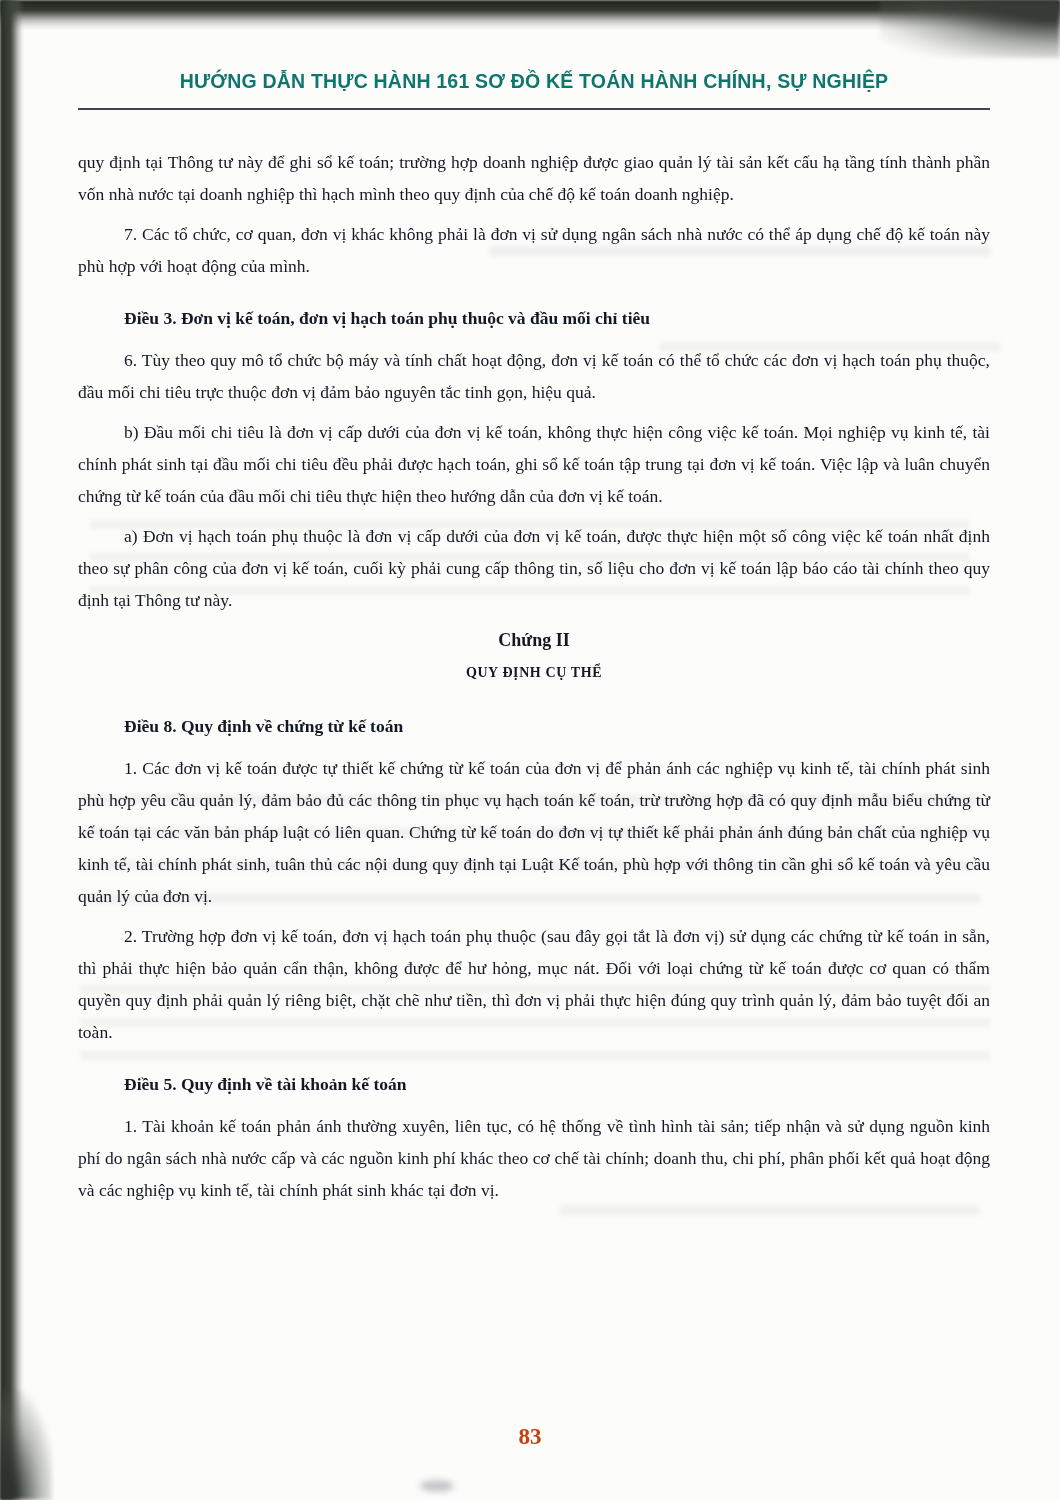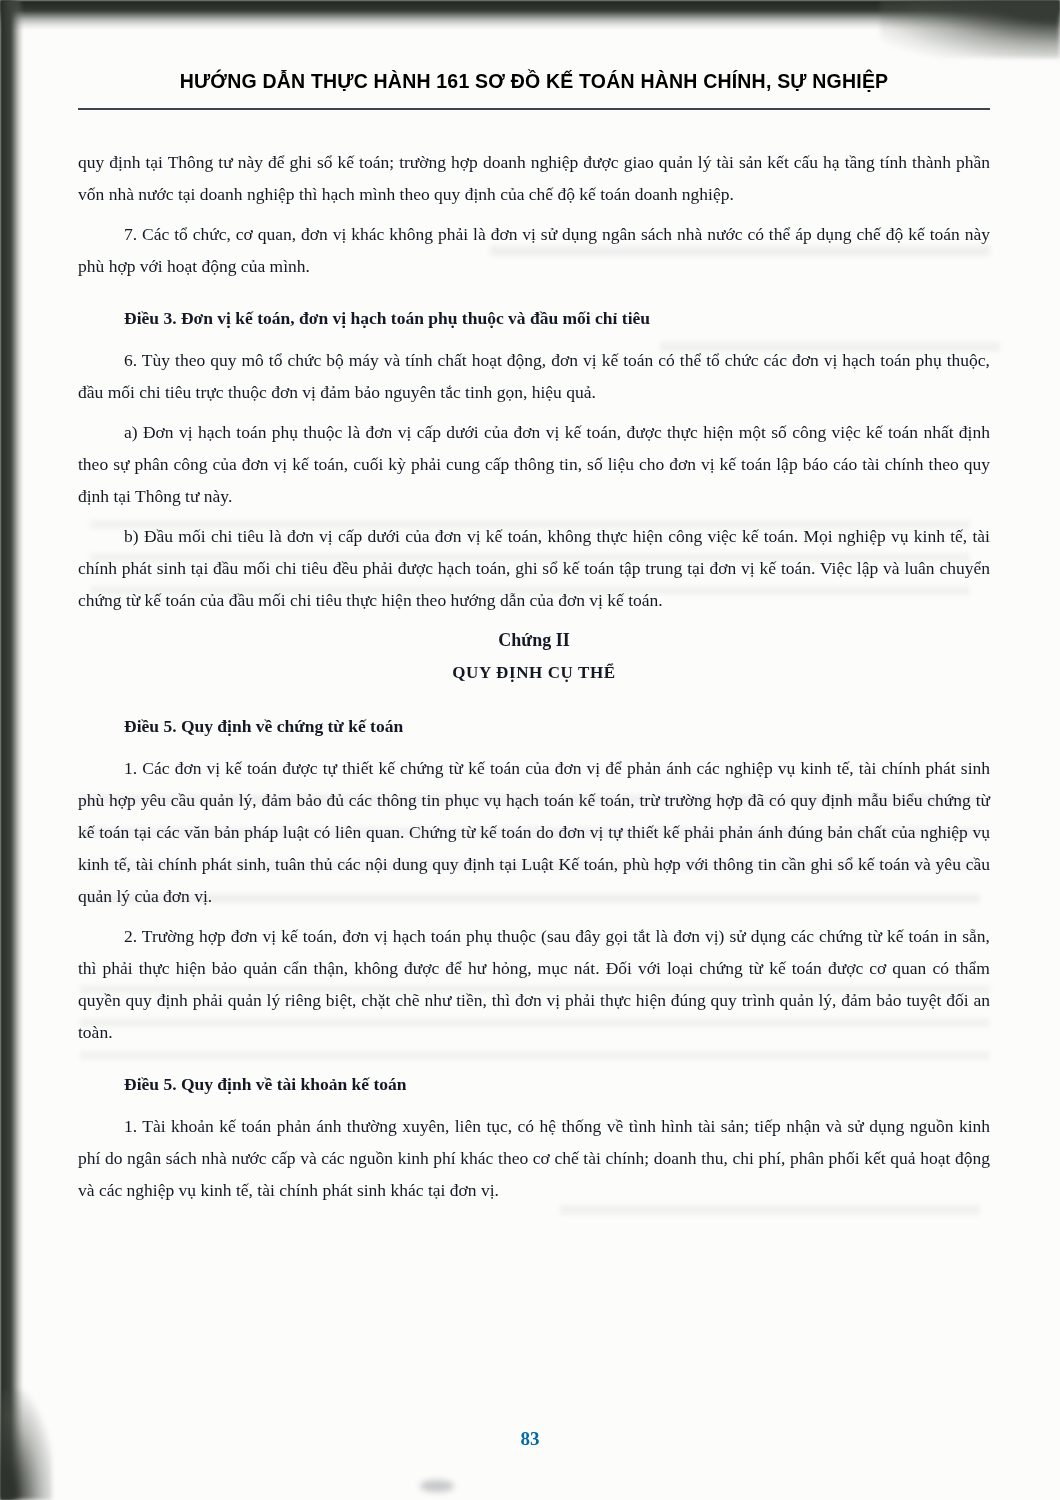--- a/index.html
+++ b/index.html
@@ -81,21 +81,21 @@
     text-align: center;
     padding-bottom: 15px;
     border-bottom: 2px solid #3e4450;
     z-index: 3;
   }
   .header-title {
     font-family: "Liberation Sans", sans-serif;
     font-weight: bold;
     font-size: 19.5px;
     letter-spacing: 0.2px;
-    color: #000000;
+    color: #0f766e;
   }
 
   
   .content {
     position: absolute;
     top: 146px; left: 78px; width: 912px;
     z-index: 2;
     font-size: 17.5px;
     line-height: 32px;
   }
@@ -110,33 +110,33 @@
     margin-top: 20px;
     margin-bottom: 10px;
     text-align: left;
   }
   .chapter {
     text-align: center;
     font-weight: bold;
     margin: 8px 0 10px 0;
   }
   .chapter-no   { font-size: 18px;  line-height: 32px; }
-  .chapter-title{ font-size: 17px; line-height: 34px; letter-spacing: 0.6px; }
+  .chapter-title{ font-size: 14px; line-height: 34px; letter-spacing: 0.6px; }
 
   
   .page-footer {
     position: absolute;
     bottom: 50px; left: 0; width: 100%;
     text-align: center;
     z-index: 3;
   }
   .page-number {
     font-weight: bold;
-    font-size: 19px;
-    color: #0369a1;
+    font-size: 23px;
+    color: #c2410c;
   }
 </style>
 </head>
 <body>
 
 <div class="page">
 
   <div class="edge-top"></div>
   <div class="edge-left"></div>
   <div class="corner-tr"></div>
@@ -152,27 +152,27 @@
 
   <header class="page-header">
     <div class="header-title">HƯỚNG DẪN THỰC HÀNH 161 SƠ ĐỒ KẾ TOÁN HÀNH CHÍNH, SỰ NGHIỆP</div>
   </header>
 
   <main class="content" id="content">
       <p class="body no-indent">quy định tại Thông tư này để ghi sổ kế toán; trường hợp doanh nghiệp được giao quản lý tài sản kết cấu hạ tầng tính thành phần vốn nhà nước tại doanh nghiệp thì hạch mình theo quy định của chế độ kế toán doanh nghiệp.</p>
       <p class="body">7. Các tổ chức, cơ quan, đơn vị khác không phải là đơn vị sử dụng ngân sách nhà nước có thể áp dụng chế độ kế toán này phù hợp với hoạt động của mình.</p>
       <p class="article">Điều 3. Đơn vị kế toán, đơn vị hạch toán phụ thuộc và đầu mối chỉ tiêu</p>
       <p class="body">6. Tùy theo quy mô tổ chức bộ máy và tính chất hoạt động, đơn vị kế toán có thể tổ chức các đơn vị hạch toán phụ thuộc, đầu mối chi tiêu trực thuộc đơn vị đảm bảo nguyên tắc tinh gọn, hiệu quả.</p>
+      <p class="body">b) Đầu mối chi tiêu là đơn vị cấp dưới của đơn vị kế toán, không thực hiện công việc kế toán. Mọi nghiệp vụ kinh tế, tài chính phát sinh tại đầu mối chi tiêu đều phải được hạch toán, ghi sổ kế toán tập trung tại đơn vị kế toán. Việc lập và luân chuyển chứng từ kế toán của đầu mối chi tiêu thực hiện theo hướng dẫn của đơn vị kế toán.</p>
       <p class="body">a) Đơn vị hạch toán phụ thuộc là đơn vị cấp dưới của đơn vị kế toán, được thực hiện một số công việc kế toán nhất định theo sự phân công của đơn vị kế toán, cuối kỳ phải cung cấp thông tin, số liệu cho đơn vị kế toán lập báo cáo tài chính theo quy định tại Thông tư này.</p>
-      <p class="body">b) Đầu mối chi tiêu là đơn vị cấp dưới của đơn vị kế toán, không thực hiện công việc kế toán. Mọi nghiệp vụ kinh tế, tài chính phát sinh tại đầu mối chi tiêu đều phải được hạch toán, ghi sổ kế toán tập trung tại đơn vị kế toán. Việc lập và luân chuyển chứng từ kế toán của đầu mối chi tiêu thực hiện theo hướng dẫn của đơn vị kế toán.</p>
       <div class="chapter">
         <div class="chapter-no">Chứng II</div>
         <div class="chapter-title">QUY ĐỊNH CỤ THỂ</div>
       </div>
-      <p class="article">Điều 5. Quy định về chứng từ kế toán</p>
+      <p class="article">Điều 8. Quy định về chứng từ kế toán</p>
       <p class="body">1. Các đơn vị kế toán được tự thiết kế chứng từ kế toán của đơn vị để phản ánh các nghiệp vụ kinh tế, tài chính phát sinh phù hợp yêu cầu quản lý, đảm bảo đủ các thông tin phục vụ hạch toán kế toán, trừ trường hợp đã có quy định mẫu biểu chứng từ kế toán tại các văn bản pháp luật có liên quan. Chứng từ kế toán do đơn vị tự thiết kế phải phản ánh đúng bản chất của nghiệp vụ kinh tế, tài chính phát sinh, tuân thủ các nội dung quy định tại Luật Kế toán, phù hợp với thông tin cần ghi sổ kế toán và yêu cầu quản lý của đơn vị.</p>
       <p class="body">2. Trường hợp đơn vị kế toán, đơn vị hạch toán phụ thuộc (sau đây gọi tắt là đơn vị) sử dụng các chứng từ kế toán in sẵn, thì phải thực hiện bảo quản cẩn thận, không được để hư hỏng, mục nát. Đối với loại chứng từ kế toán được cơ quan có thẩm quyền quy định phải quản lý riêng biệt, chặt chẽ như tiền, thì đơn vị phải thực hiện đúng quy trình quản lý, đảm bảo tuyệt đối an toàn.</p>
       <p class="article">Điều 5. Quy định về tài khoản kế toán</p>
       <p class="body">1. Tài khoản kế toán phản ánh thường xuyên, liên tục, có hệ thống về tình hình tài sản; tiếp nhận và sử dụng nguồn kinh phí do ngân sách nhà nước cấp và các nguồn kinh phí khác theo cơ chế tài chính; doanh thu, chi phí, phân phối kết quả hoạt động và các nghiệp vụ kinh tế, tài chính phát sinh khác tại đơn vị.</p>
     </main>
 
   <footer class="page-footer">
     <span class="page-number">83</span>
   </footer>
 

